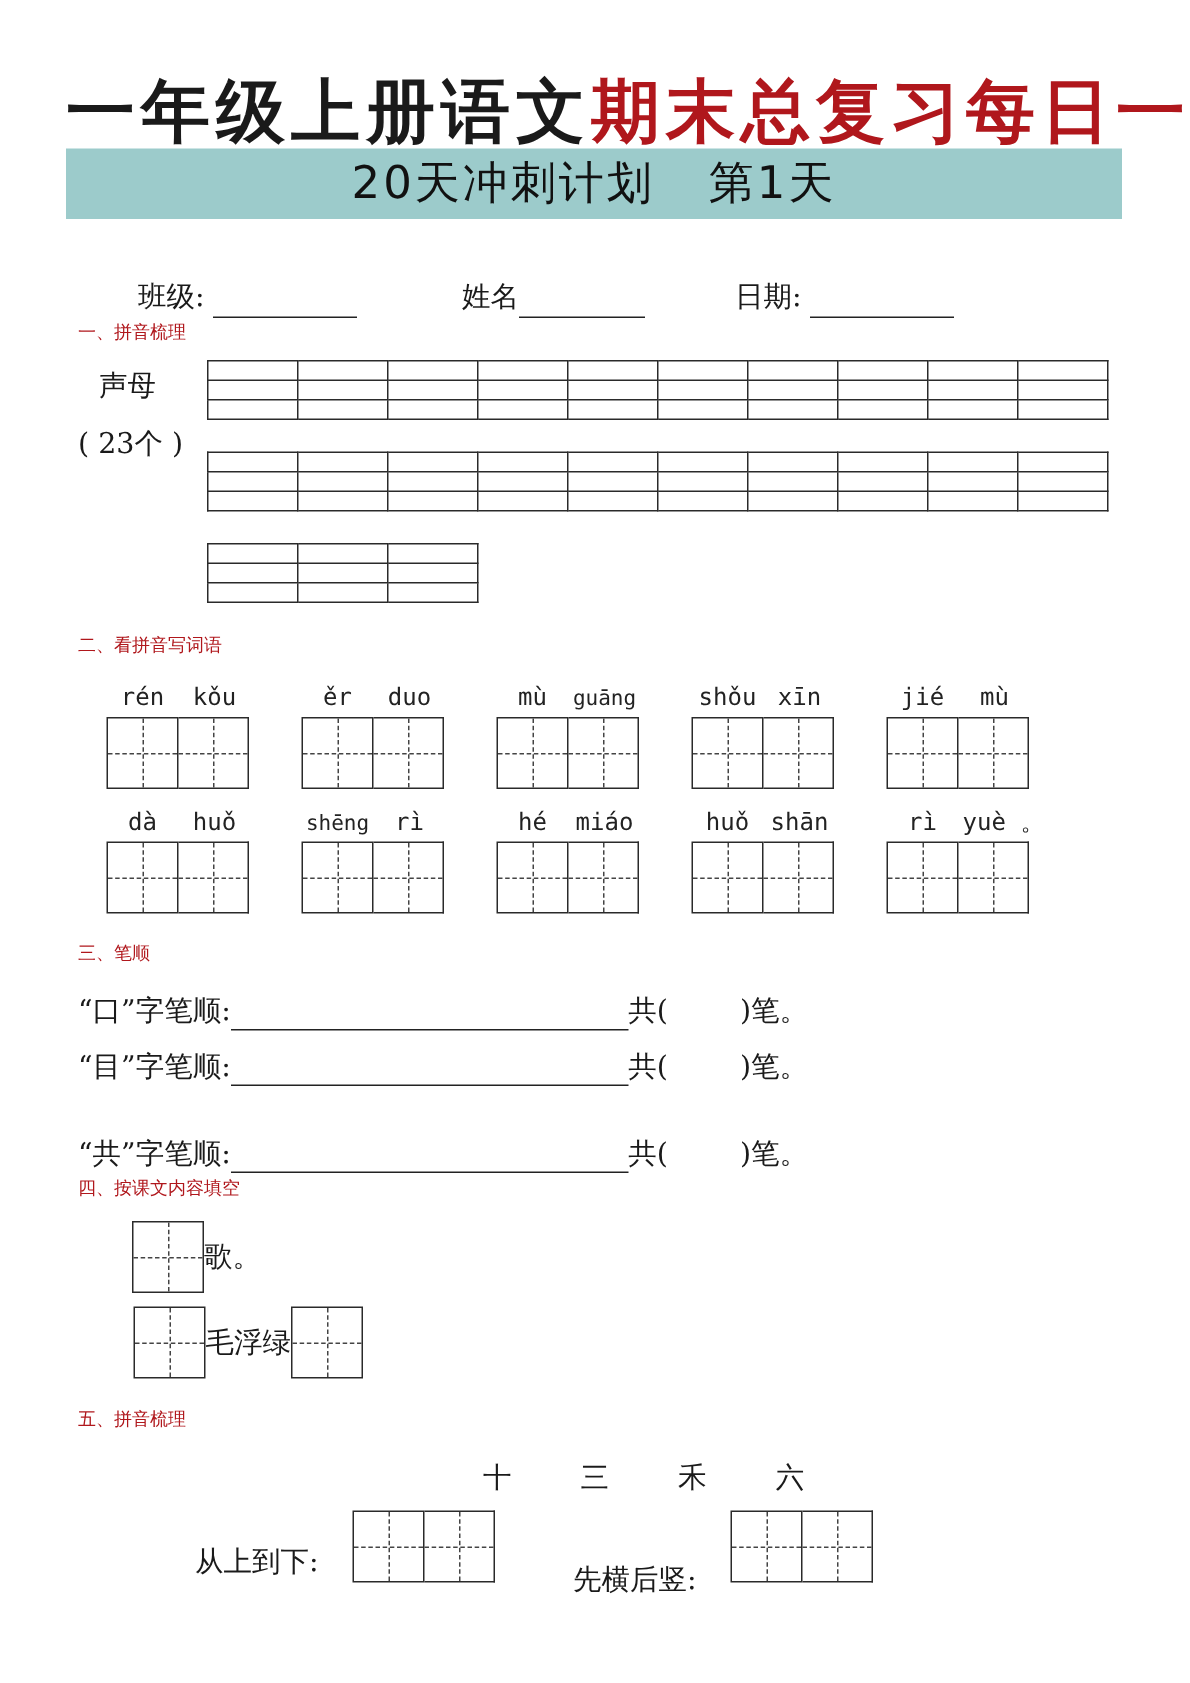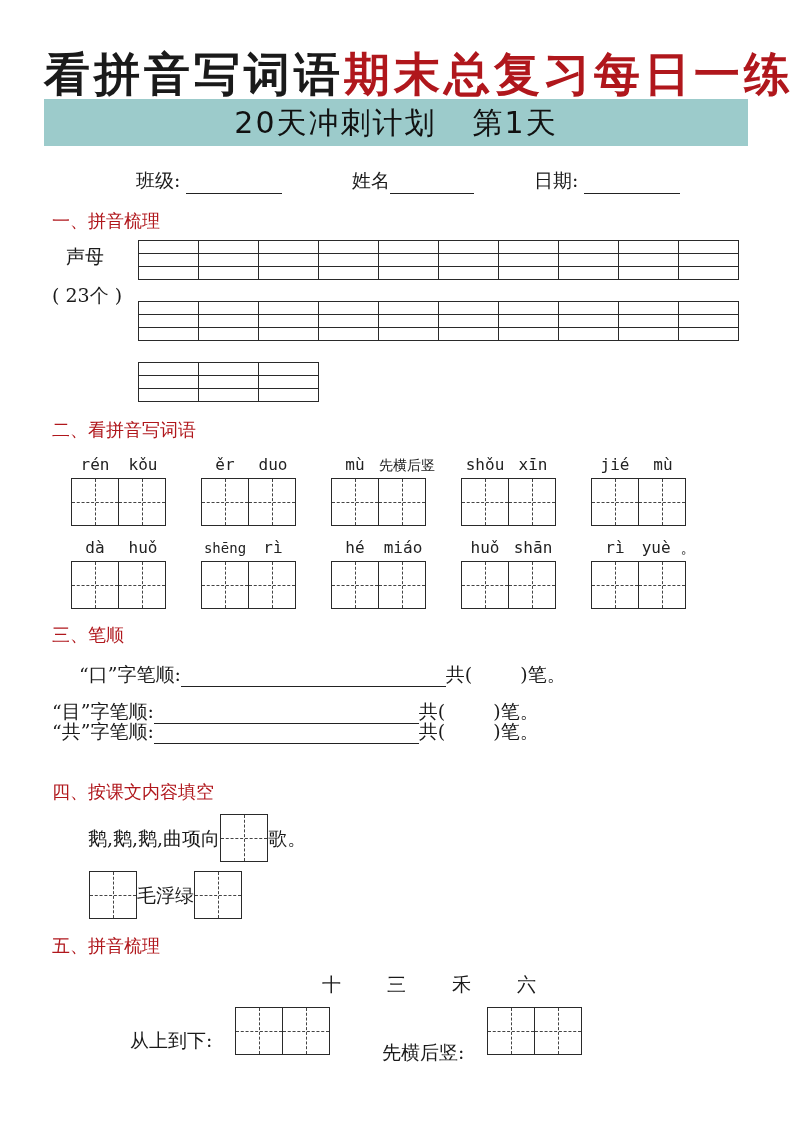--- a/index.html
+++ b/index.html
@@ -6,23 +6,23 @@
   body { width:793px; height:1122px; position:relative; overflow:hidden;
          font-family:"DejaVu Serif", serif; color:#1a1a1a; }
   .abs { position:absolute; }
   .title { left:44px; top:46px; width:710px; height:56px; font-size:46px; line-height:56px;
            white-space:nowrap; letter-spacing:4px; font-family:"DejaVu Serif", serif; font-weight:bold; }
   .title .red { color:#b0171c; }
   .band { left:44px; top:99px; width:704px; height:47px; background:#9ccbcb;
           text-align:center; font-size:30px; line-height:47px; color:#111; letter-spacing:2px;
           font-family:"DejaVu Sans", sans-serif; }
   .band .gap { display:inline-block; width:36px; }
-  .info { top:166px; font-size:19px; line-height:28px; font-family:"DejaVu Serif", serif;margin-left:44px; }
+  .info { top:184px; font-size:19px; line-height:28px; font-family:"DejaVu Serif", serif; }
   .blank { display:inline-block; border-bottom:1px solid #222; vertical-align:bottom; height:22px; }
-  .sec { left:52px; font-size:18px; color:#b0171c; font-family:"DejaVu Serif", serif; line-height:24px; }
+  .sec { left:52px; font-size:12px; color:#b0171c; font-family:"DejaVu Serif", serif; line-height:24px; }
   .grid { border-collapse:collapse; }
   .grid td { border:1.5px solid #2a2a2a; width:59px; height:12px; padding:0; }
   .lbl { font-size:19px; font-family:"DejaVu Serif", serif; }
   .tz-pair { display:flex; }
   .tz { width:48px; height:48px; border:1.5px solid #2a2a2a; box-sizing:border-box; position:relative; }
   .tz + .tz { border-left:none; width:47px; }
   .tz::before { content:""; position:absolute; left:0; right:0; top:50%; border-top:1px dashed #444; }
   .tz::after { content:""; position:absolute; top:0; bottom:0; left:50%; border-left:1px dashed #444; }
   .py { font-family:"DejaVu Sans Mono", monospace; font-size:16px; color:#222; white-space:nowrap;
         width:96px; text-align:center; }
@@ -30,21 +30,21 @@
   .stroke-row { left:52px; font-size:19px; line-height:26px; white-space:nowrap; font-family:"DejaVu Serif", serif; }
   .stroke-row .line { display:inline-block; width:265px; border-bottom:1.5px solid #222; height:20px; vertical-align:bottom; }
   .stroke-row .paren-gap { display:inline-block; width:48px; }
   .fill-row { font-size:19px; line-height:48px; display:flex; align-items:center; white-space:nowrap; font-family:"DejaVu Serif", serif; }
   .chars { font-size:19px; letter-spacing:20px; white-space:nowrap; font-family:"DejaVu Serif", serif; }
 </style>
 </head>
 <body>
 
 <div class="abs title">
-  <span>看拼音写词语</span><span class="red">期末总复习每日一练</span>
+  <span>一年级上册语文</span><span class="red">期末总复习每日一练</span>
 </div>
 
 <div class="abs band">
   <span>20天冲刺计划</span><span class="gap"></span><span>第1天</span>
 </div>
 
 <div class="abs info" style="left:92px;">
   <span>班级:</span>
   <span class="blank" style="width:96px;"></span>
 </div>
@@ -167,21 +167,21 @@
     <div class="tz"></div>
     <div class="tz"></div>
   </div>
 
 <div class="abs py" style="left:201px; top:455px;"><span>ěr</span><span>duo</span></div>
 <div class="abs tz-pair" style="left:201px; top:478px;">
     <div class="tz"></div>
     <div class="tz"></div>
   </div>
 
-<div class="abs py" style="left:331px; top:455px;"><span>mù</span><span style="font-size:14px;">先横后竖</span></div>
+<div class="abs py" style="left:331px; top:455px;"><span>mù</span><span style="font-size:14px;">guāng</span></div>
 <div class="abs tz-pair" style="left:331px; top:478px;">
     <div class="tz"></div>
     <div class="tz"></div>
   </div>
 
 <div class="abs py" style="left:461px; top:455px;"><span>shǒu</span><span>xīn</span></div>
 <div class="abs tz-pair" style="left:461px; top:478px;">
     <div class="tz"></div>
     <div class="tz"></div>
   </div>
@@ -217,34 +217,33 @@
   </div>
 
 <div class="abs py" style="left:591px; top:538px;"><span>rì</span><span style="width:60px;">yuè 。</span></div>
 <div class="abs tz-pair" style="left:591px; top:561px;">
     <div class="tz"></div>
     <div class="tz"></div>
   </div>
 
 <div class="abs sec" style="top:623px;">三、笔顺</div>
 
-<div class="abs stroke-row" style="top:661px;margin-left:27px;">
+<div class="abs stroke-row" style="top:661px;">
   <span>“口”字笔顺:</span><span class="line"></span><span>共(</span><span class="paren-gap"></span><span>)笔。</span>
 </div>
 <div class="abs stroke-row" style="top:698px;">
   <span>“目”字笔顺:</span><span class="line"></span><span>共(</span><span class="paren-gap"></span><span>)笔。</span>
 </div>
-<div class="abs stroke-row" style="top:718px;">
+<div class="abs stroke-row" style="top:756px;">
   <span>“共”字笔顺:</span><span class="line"></span><span>共(</span><span class="paren-gap"></span><span>)笔。</span>
 </div>
 
 <div class="abs sec" style="top:780px;">四、按课文内容填空</div>
 
 <div class="abs fill-row" style="left:88px; top:814px;">
-  <span>鹅,鹅,鹅,曲项向</span>
   <div class="tz"></div>
   <span>歌。</span>
 </div>
 
 <div class="abs fill-row" style="left:89px; top:871px;">
   <div class="tz"></div>
   <span>毛浮绿</span>
   <div class="tz"></div>
 </div>
 

